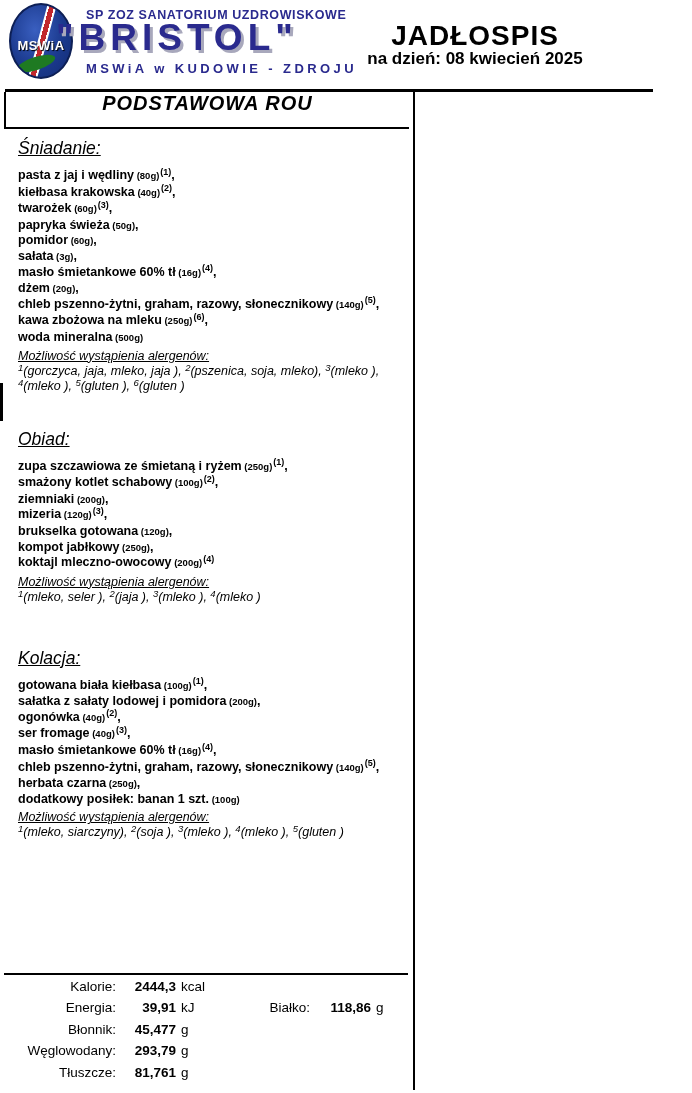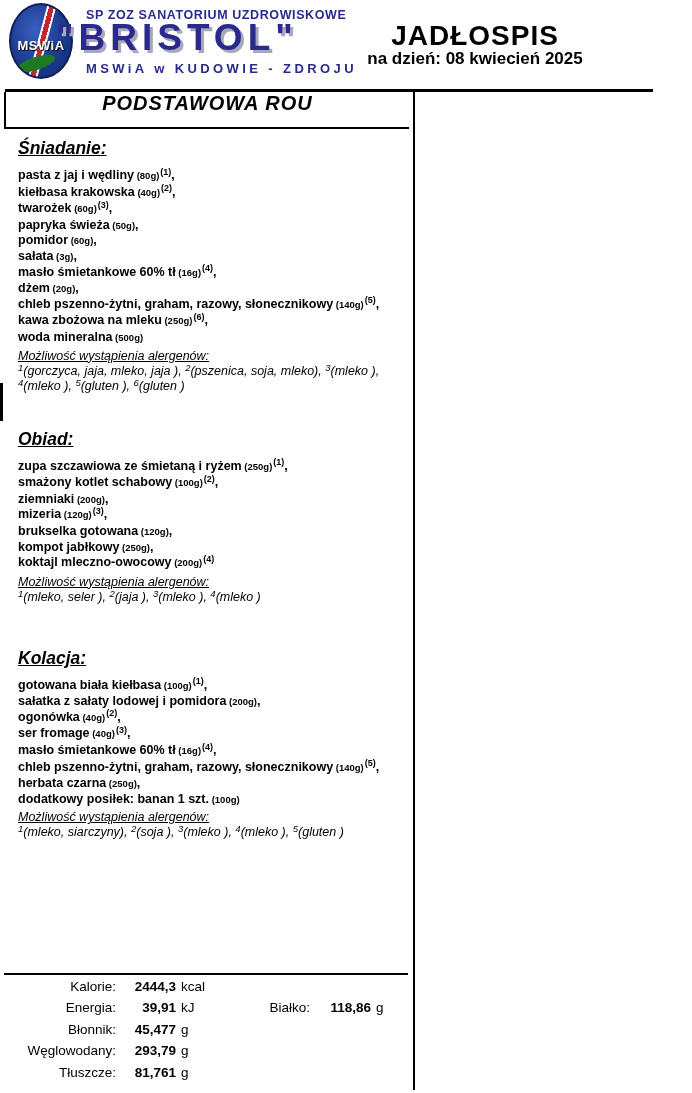--- a/index.html
+++ b/index.html
@@ -36,21 +36,21 @@
   .left-seg{position:absolute;left:0;top:383px;width:3px;height:38px;background:#000;}
   .rou-box{position:absolute;left:4px;top:92px;width:405px;height:37px;box-sizing:border-box;
     border-left:2px solid #000;border-bottom:2px solid #000;
     display:flex;align-items:flex-start;justify-content:center;}
   .rou-title{font-size:20px;font-weight:bold;font-style:italic;letter-spacing:1px;}
   .nutri-rule{position:absolute;left:4px;top:973px;width:404px;height:2px;background:#000;}
   
   .menu{position:absolute;left:18px;top:137px;width:384px;}
   .meal-section:nth-of-type(2){margin-top:34px;}
   .meal-section:nth-of-type(3){margin-top:42px;}
-  .meal-title{font-size:17.5px;font-weight:bold;font-style:italic;
+  .meal-title{font-size:17.5px;font-weight:normal;font-style:italic;
     text-decoration:underline;line-height:22px;margin-bottom:9px;}
   .item{font-size:12.5px;font-weight:bold;line-height:15.6px;white-space:nowrap;}
   .qty{font-size:9.5px;}
   .sup{font-size:9px;position:relative;top:-4.5px;margin-left:1px;}
   .allergens{margin-top:3px;text-align:left;padding-right:2px;
     font-style:italic;font-size:12.5px;font-weight:normal;}
   .allergen-heading{text-decoration:underline;line-height:15px;}
   .allergen-line{line-height:15px;}
   .asup{font-size:9.5px;position:relative;top:-4px;}
   

